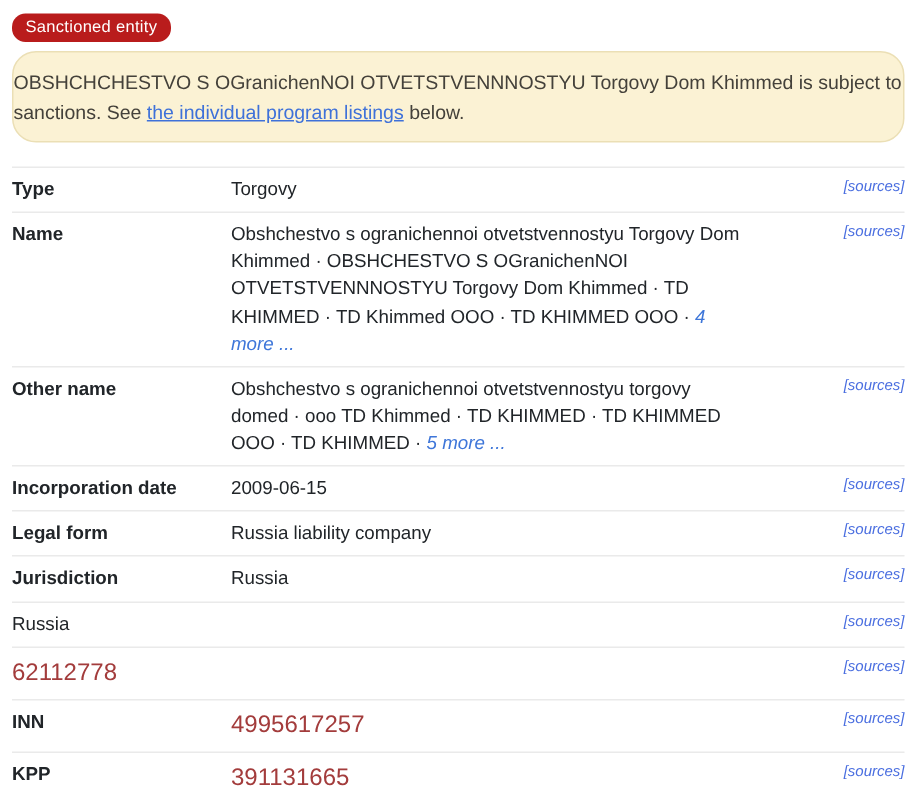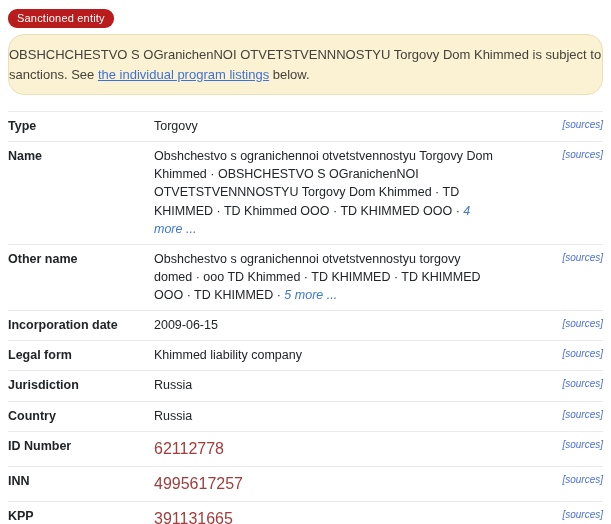--- a/index.html
+++ b/index.html
@@ -116,35 +116,33 @@
         <div class="attr-value"><span class="plain">Obshchestvo s ogranichennoi otvetstvennostyu torgovy domed</span><span class="sep"> · </span><span class="plain">ooo TD Khimmed</span><span class="sep"> · </span><span class="plain">TD KHIMMED</span><span class="sep"> · </span><span class="plain">TD KHIMMED OOO</span><span class="sep"> · </span><span class="plain">TD KHIMMED</span><span class="sep"> · </span><a class="more-link">5 more ...</a></div>
         <a class="attr-sources">[sources]</a>
       </div>
       <div class="attr-row">
         <div class="attr-label">Incorporation date</div>
         <div class="attr-value"><span class="plain">2009-06-15</span></div>
         <a class="attr-sources">[sources]</a>
       </div>
       <div class="attr-row">
         <div class="attr-label">Legal form</div>
-        <div class="attr-value"><span class="plain">Khimmed liability company</span></div>
+        <div class="attr-value"><span class="plain">Russia liability company</span></div>
         <a class="attr-sources">[sources]</a>
       </div>
       <div class="attr-row">
         <div class="attr-label">Jurisdiction</div>
         <div class="attr-value"><span class="plain">Russia</span></div>
         <a class="attr-sources">[sources]</a>
       </div>
       <div class="attr-row">
-        <div class="attr-label">Country</div>
         <div class="attr-value"><span class="plain">Russia</span></div>
         <a class="attr-sources">[sources]</a>
       </div>
       <div class="attr-row">
-        <div class="attr-label">ID Number</div>
         <div class="attr-value"><span class="code">62112778</span></div>
         <a class="attr-sources">[sources]</a>
       </div>
       <div class="attr-row">
         <div class="attr-label">INN</div>
         <div class="attr-value"><span class="code">4995617257</span></div>
         <a class="attr-sources">[sources]</a>
       </div>
       <div class="attr-row">
         <div class="attr-label">KPP</div>

